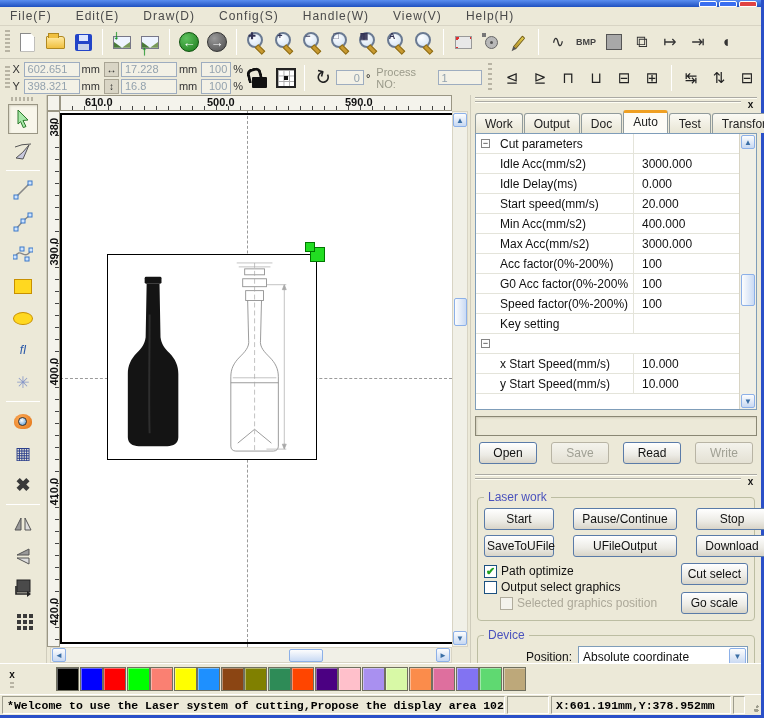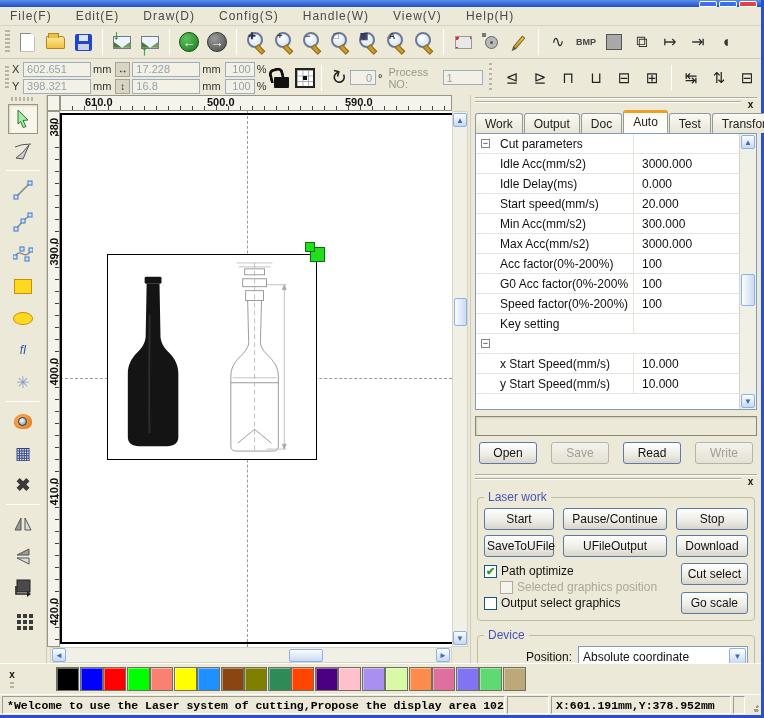--- a/index.html
+++ b/index.html
@@ -65,21 +65,21 @@
   .ic-pen::after { content:''; position:absolute; bottom:-5px; left:-1px; border-left:2.5px solid transparent;
             border-right:2.5px solid transparent; border-top:5px solid #555; }
   .ic-text { font-size:9px; font-weight:bold; color:#444; letter-spacing:0; }
   .ic-graysq { width:16px; height:16px; background:#a8a8a8; border:1px solid #555; }
 
   
   .t2 .col { display:flex; flex-direction:column; gap:2px; margin-right:4px; }
   .t2 .mini { display:flex; align-items:center; gap:2px; font-size:11px; color:#333; }
   .fld { background:#f3f1e6; border:1px solid #9eadc0; color:#93a2ae; font-size:11px;
          height:15px; display:flex; align-items:center; padding:0 3px; }
-  .fld.w56{ width:68px; } .fld.w48{ width:48px; } .fld.w30{ width:30px; justify-content:flex-end;}
+  .fld.w56{ width:56px; } .fld.w48{ width:48px; } .fld.w30{ width:30px; justify-content:flex-end;}
   .dimbtn { width:15px; height:15px; background:#d9d5c5; border:1px solid #a8a494; font-size:10px;
          display:flex; align-items:center; justify-content:center; color:#222; }
   .ic-lock { position:relative; width:15px; height:11px; background:#111; margin-top:9px; border-radius:1px;}
   .ic-lock::before { content:''; position:absolute; left:-5px; top:-9px; width:9px; height:11px;
          border:3px solid #111; border-bottom:none; border-radius:6px 6px 0 0; transform:rotate(-14deg); }
   .ic-gridsel { width:20px; height:20px; border:2px solid #222; position:relative; background:#fff;
          background-image:linear-gradient(#aaa 1px,transparent 1px),linear-gradient(90deg,#aaa 1px,transparent 1px);
          background-size:5.5px 5.5px; }
   .ic-gridsel::after { content:''; position:absolute; top:6px; left:6px; width:4px; height:4px; background:#111; }
   .rot-glyph { font-size:19px; color:#222; transform:rotate(15deg); }
@@ -165,21 +165,21 @@
   .pscroll .sb-btn { left:1px; }
   .file-field { margin:6px 4px 0 4px; height:20px; background:#ece9d8; border:1px solid #8a8774;
                 box-shadow:inset 1px 1px 2px #d0ccba; }
   .btn-row { display:flex; justify-content:space-between; margin:6px 8px 0 8px; }
   .btn { min-width:58px; height:22px; font-size:12px; color:#111; text-align:center; line-height:20px;
          background:linear-gradient(#ffffff,#ecebe5 60%,#d8d4c8); border:1px solid #5a7ba8; border-radius:3px; padding:0 6px; }
   .btn.disabled { color:#a0a094; border-color:#b8b4a4; background:linear-gradient(#f4f3ec,#e4e1d4); }
 
   .group { position:relative; margin:10px 6px 0 6px; border:1px solid #bcbda2; border-radius:4px; padding:10px 6px 6px 6px; }
   .gtitle { position:absolute; top:-8px; left:6px; background:#ece9d8; padding:0 4px; font-size:12px; color:#4a52bd; }
-  .laser-grid { display:grid; grid-template-columns:70px 104px 72px; gap:9px; }
+  .laser-grid { display:grid; grid-template-columns:70px 104px 72px; gap:19px; }
   .laser-grid .btn { min-width:0; padding:0 2px; }
   .lw-lower { display:flex; margin-top:6px; }
   .lw-checks { flex:1; }
   .chk-row { display:flex; align-items:center; gap:4px; font-size:12px; color:#111; height:16px; }
   .chk-row.disabled { color:#aca899; margin-left:16px; }
   .chk { width:13px; height:13px; background:#fff; border:1px solid #1c5180; font-size:11px; line-height:11px;
          text-align:center; color:#21a121; font-weight:bold; }
   .chk-row.disabled .chk { border-color:#b0ac9c; background:#f4f3ec; }
   .lw-scale { display:flex; flex-direction:column; gap:7px; }
   .dev-grid { display:grid; grid-template-columns:88px 1fr; gap:6px; align-items:center; }
@@ -588,21 +588,21 @@
             <div class="p-row">
               <span class="p-label">Idle Delay(ms)</span>
               <span class="p-val">0.000</span>
             </div>
             <div class="p-row">
               <span class="p-label">Start speed(mm/s)</span>
               <span class="p-val">20.000</span>
             </div>
             <div class="p-row">
               <span class="p-label">Min Acc(mm/s2)</span>
-              <span class="p-val">300.000</span>
+              <span class="p-val">400.000</span>
             </div>
             <div class="p-row">
               <span class="p-label">Max Acc(mm/s2)</span>
               <span class="p-val">3000.000</span>
             </div>
             <div class="p-row">
               <span class="p-label">Acc factor(0%-200%)</span>
               <span class="p-val">100</span>
             </div>
             <div class="p-row">
@@ -659,27 +659,27 @@
             <button class="btn">SaveToUFile</button>
             <button class="btn">UFileOutput</button>
             <button class="btn">Download</button>
           </div>
         <div class="lw-lower">
           <div class="lw-checks" id="laserChecks">
               <div class="chk-row">
                 <span class="chk">✔</span>
                 <span>Path optimize</span>
               </div>
+              <div class="chk-row">
+                <span class="chk"></span>
+                <span>Output select graphics</span>
+              </div>
               <div class="chk-row disabled">
                 <span class="chk"></span>
                 <span>Selected graphics position</span>
-              </div>
-              <div class="chk-row">
-                <span class="chk"></span>
-                <span>Output select graphics</span>
               </div>
             </div>
           <div class="lw-scale" id="scaleButtons">
               <button class="btn">Cut select</button>
               <button class="btn">Go scale</button>
             </div>
         </div>
       </div>
 
       <div class="group" style="margin-top:14px;">

